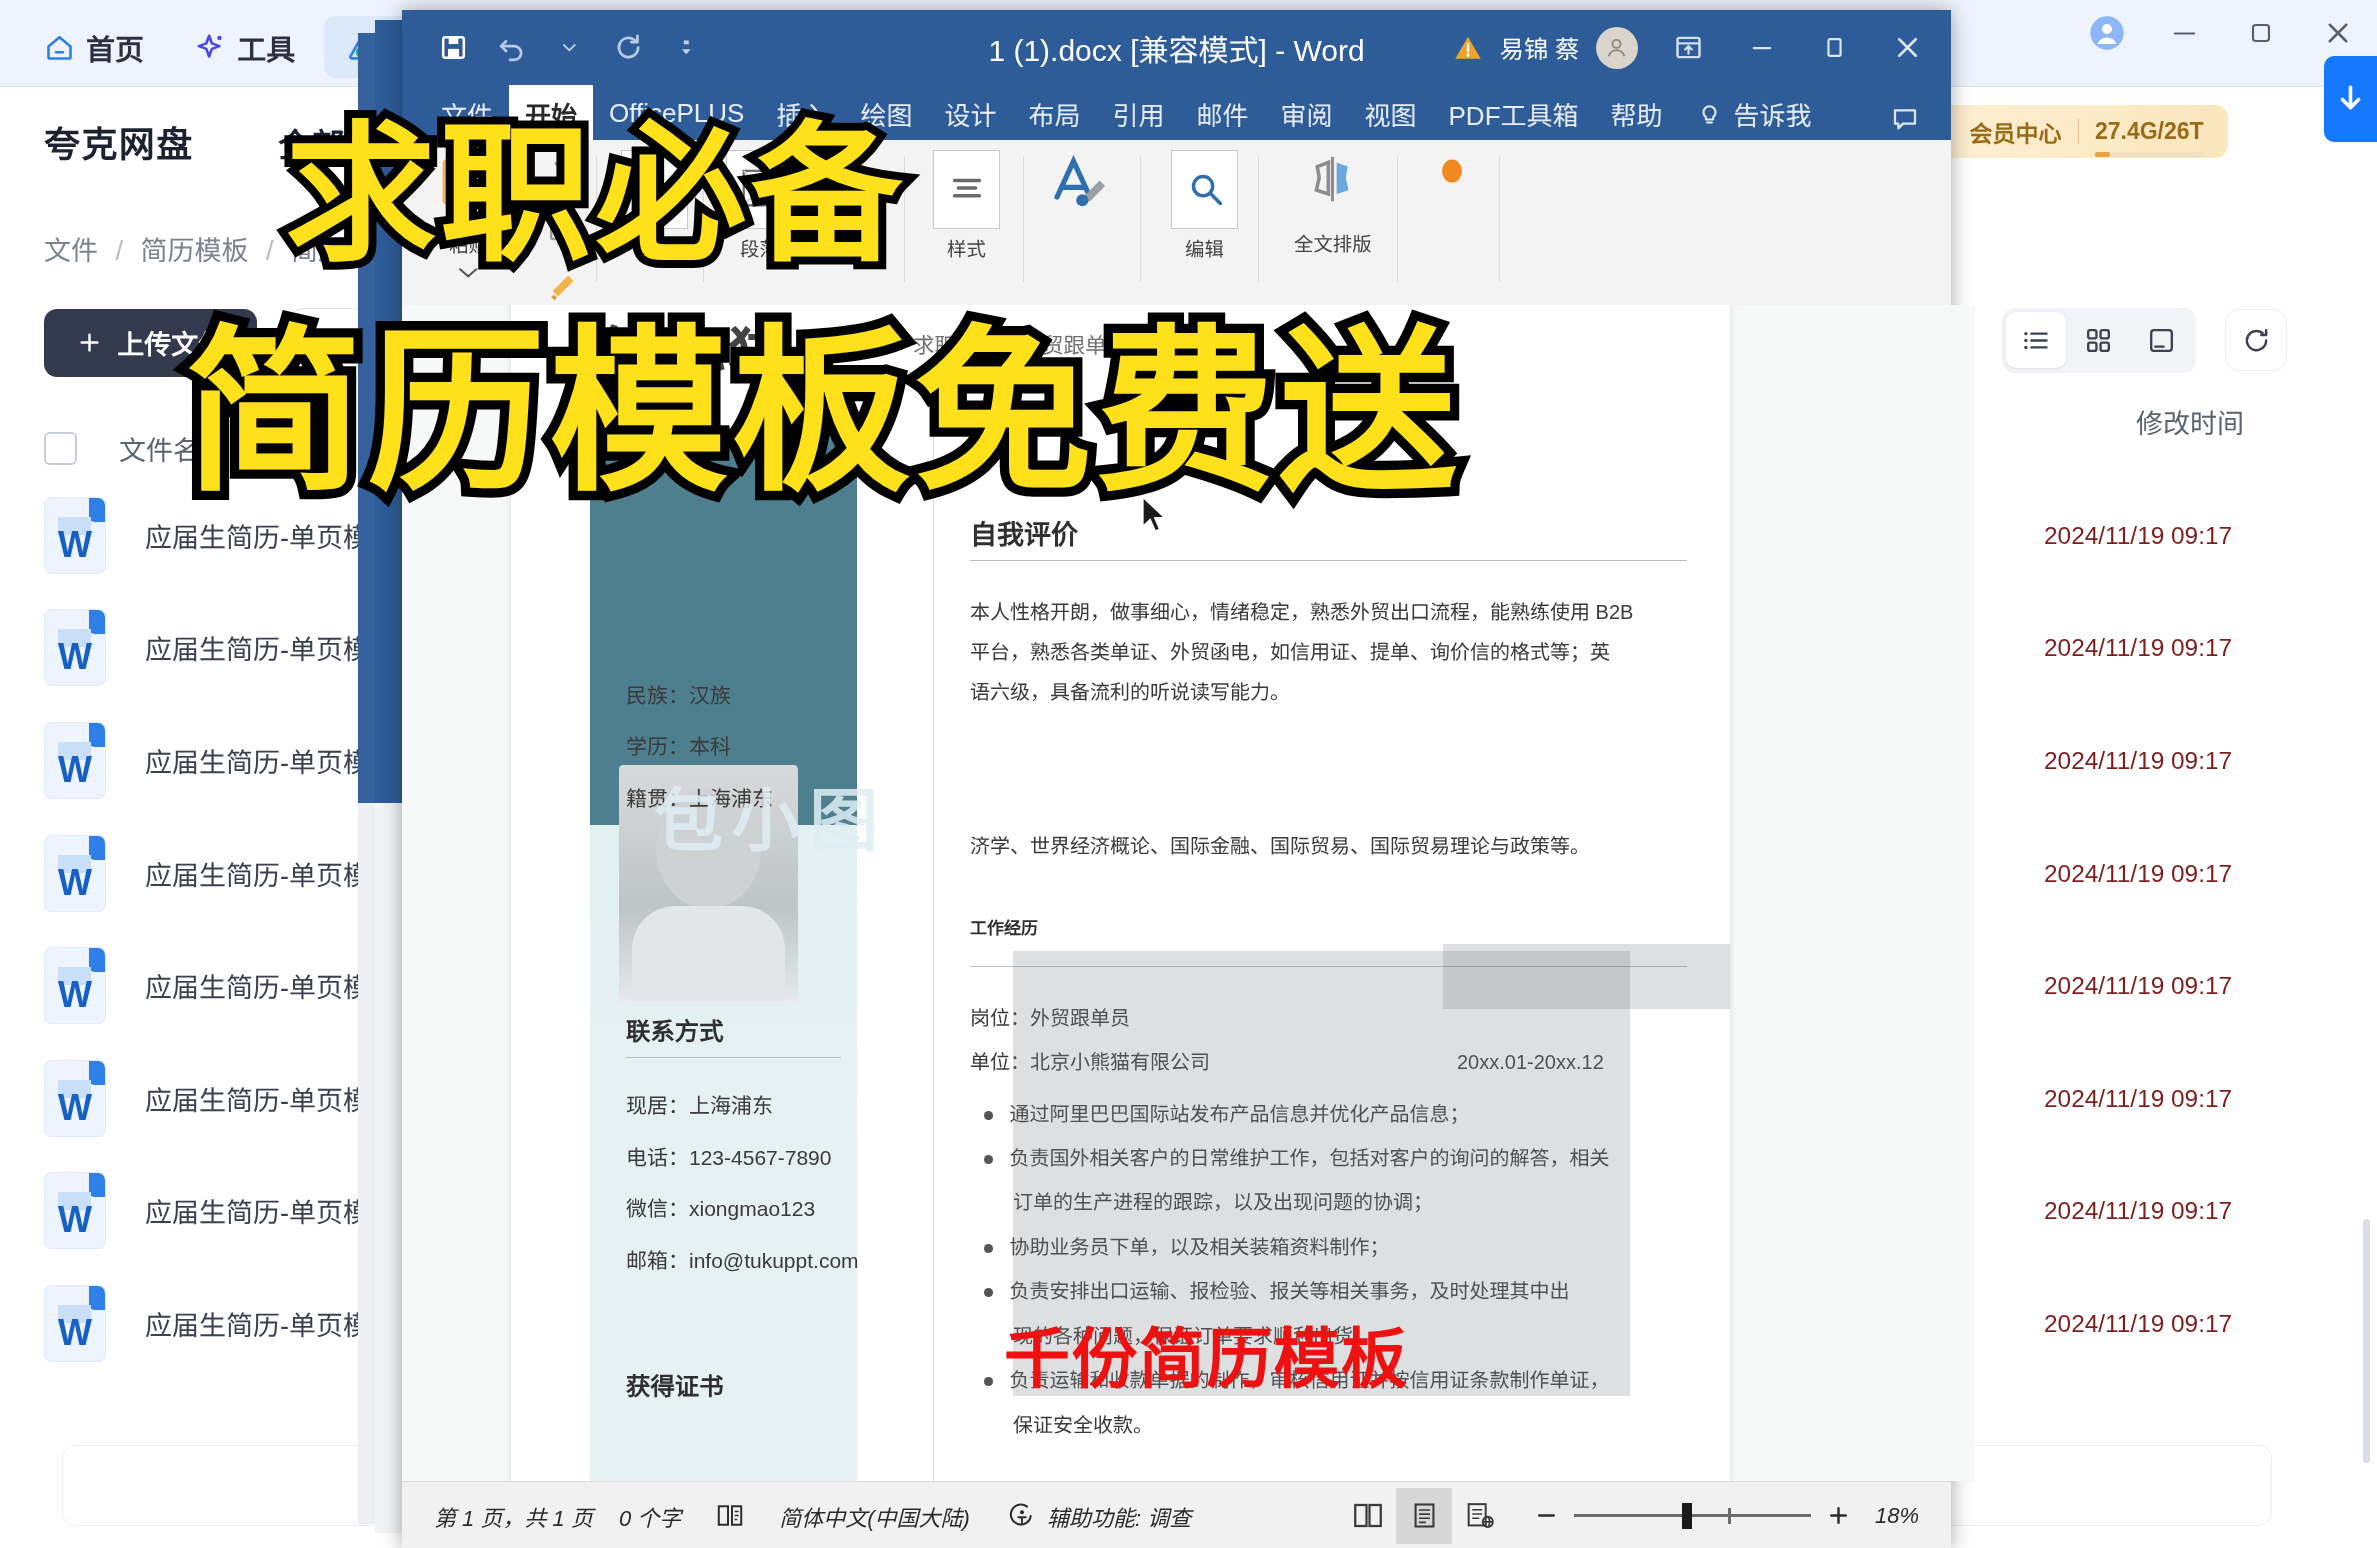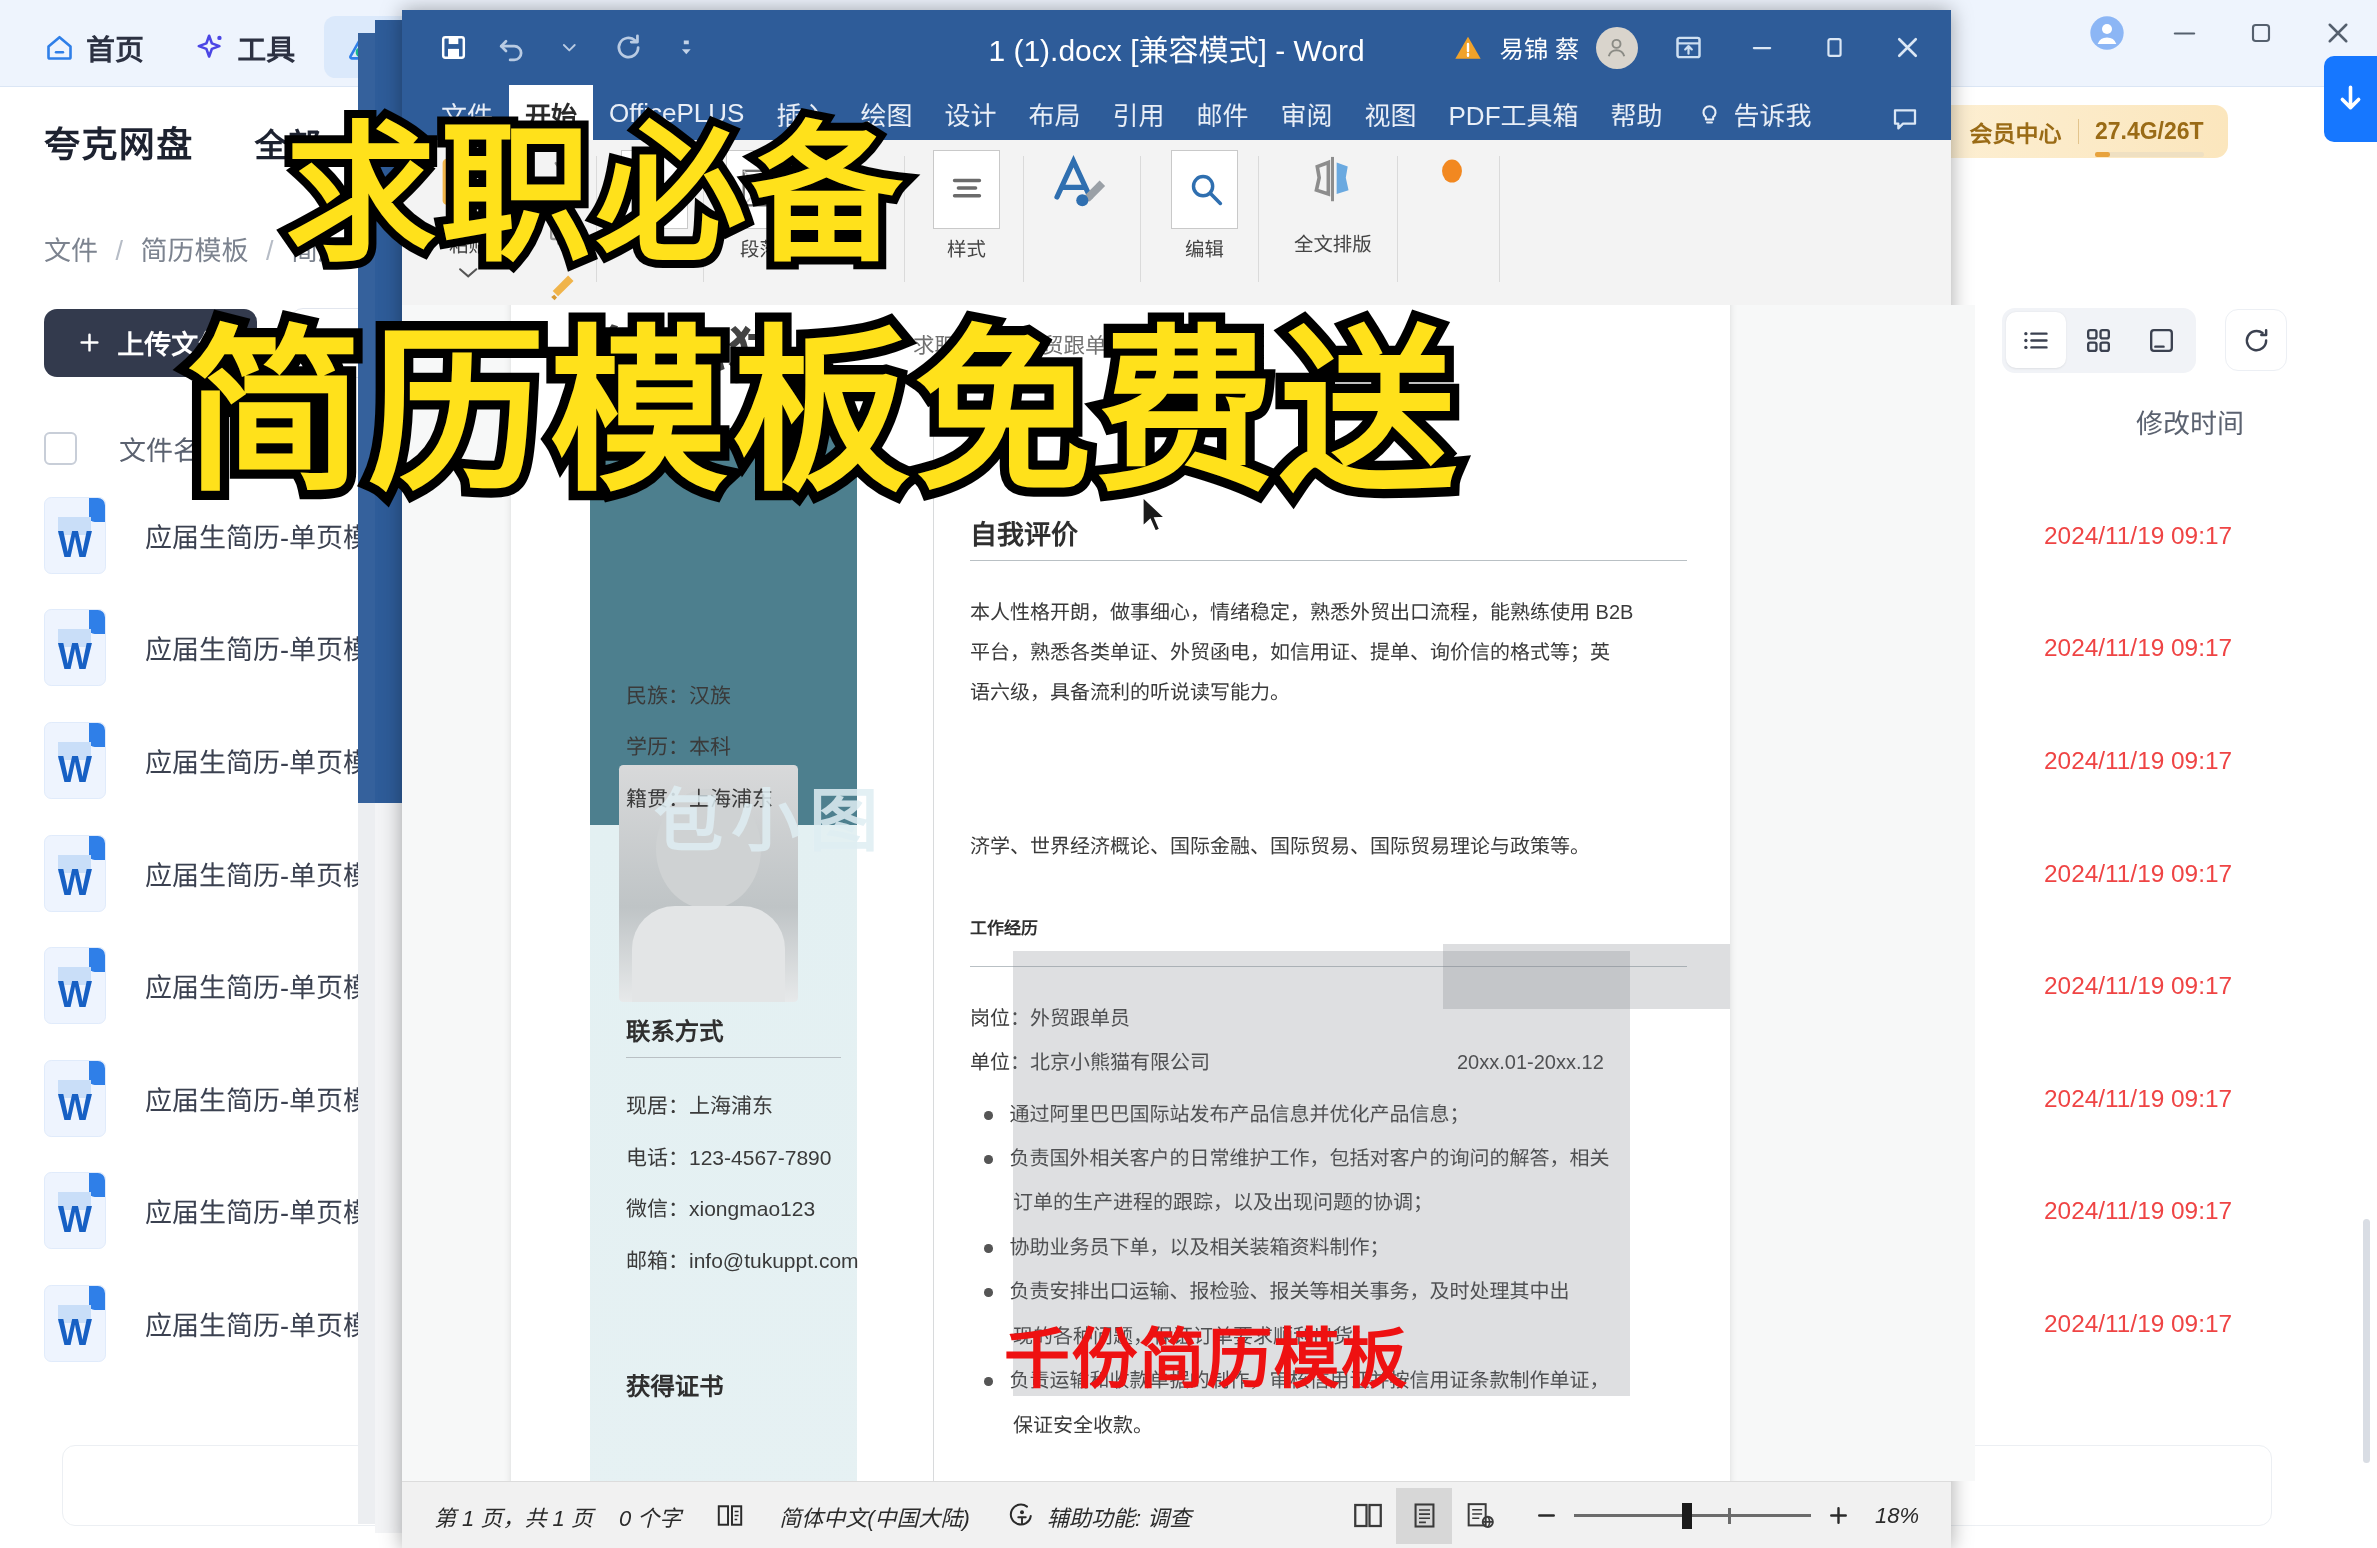--- a/index.html
+++ b/index.html
@@ -44,21 +44,21 @@
   .capacity-bar{position:absolute;left:0;bottom:-11.5px;width:100%;height:4.3px;background:#efe0c2;border-radius:2.2px;}
   .capacity-fill{position:absolute;left:0;bottom:-11.5px;width:14%;height:4.3px;background:#e8a33d;border-radius:2.2px;}
 
   .dl-badge{
     position:absolute;right:0;top:56px;width:53px;height:86px;
     background:#1677ff;border-radius:10px 0 0 10px;
     display:flex;align-items:center;justify-content:center;
   }
 
   
-  .quark-head{position:absolute;left:44px;top:115px;display:flex;align-items:baseline;gap:61px;}
+  .quark-head{position:absolute;left:44px;top:115px;display:flex;align-items:baseline;gap:85px;}
   .brand{font-size:36px;font-weight:700;color:#1d2230;letter-spacing:1.4px;}
   .scope{font-size:33px;font-weight:700;color:#1d2230;}
 
   .breadcrumb{
     position:absolute;left:44px;top:229px;
     font-size:27px;color:#7c838f;white-space:nowrap;
   }
   .breadcrumb .sep{color:#b6bcc6;margin:0 10px;}
 
   .actions{position:absolute;left:44px;top:308px;display:flex;align-items:center;gap:33px;}
@@ -87,21 +87,21 @@
   }
   .fi-icon{
     width:60px;height:75px;flex:none;position:relative;
     background:#eef4fe;border-radius:7.2px;border:0.7px solid #e0ebfb;
     display:flex;align-items:flex-end;justify-content:center;
   }
   .fi-icon .corner{position:absolute;right:0;top:0;width:16px;height:24.4px;background:#2f7fe8;border-radius:0 7.2px 0 5.7px;}
   .fi-icon .bar{position:absolute;left:13px;top:18.6px;width:33px;height:18.6px;background:#c9def8;}
   .fi-icon .w{position:relative;font-size:36px;font-weight:800;color:#1760c4;line-height:1;padding-bottom:10px;}
   .fi-name{margin-left:39px;font-size:27px;color:#3b4150;white-space:nowrap;}
-  .fi-time{position:absolute;left:2000px;font-size:24.4px;color:#ef4444;white-space:nowrap;}
+  .fi-time{position:absolute;left:2000px;font-size:24.4px;color:#7f1d1d;white-space:nowrap;}
 
   .toolbar-right{position:absolute;right:90px;top:308px;display:flex;align-items:center;gap:29px;}
   .tb-btn{width:60px;height:60px;border-radius:13px;background:#fff;border:0.7px solid #eceff4;
           display:flex;align-items:center;justify-content:center;}
   .seg{display:flex;background:#f1f3f7;border-radius:13px;padding:4.3px;gap:2.9px;}
   .seg-item{width:60px;height:56px;border-radius:10px;display:flex;align-items:center;justify-content:center;}
   .seg-item.active{background:#fff;box-shadow:0 0.7px 2.2px rgba(0,0,0,.08);}
   .col-time-h{position:absolute;right:133px;top:402px;font-size:27px;color:#5b6270;}
 
   .bottom-strip{

